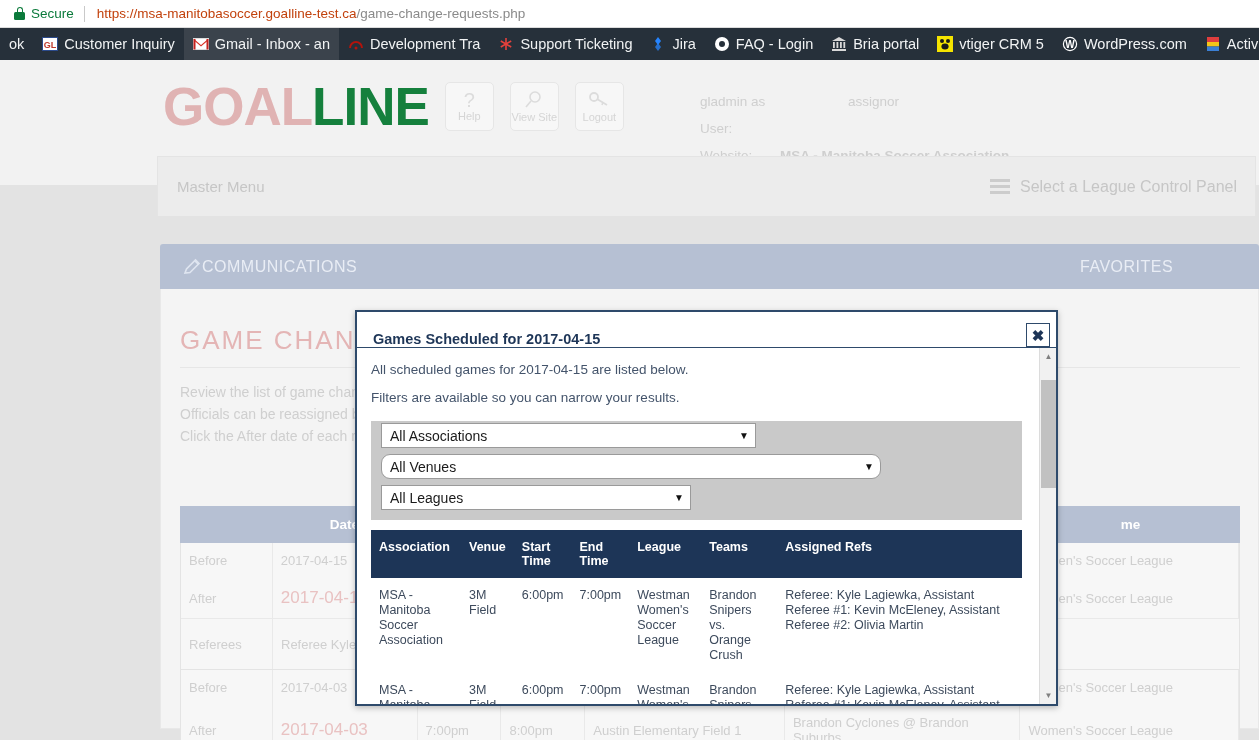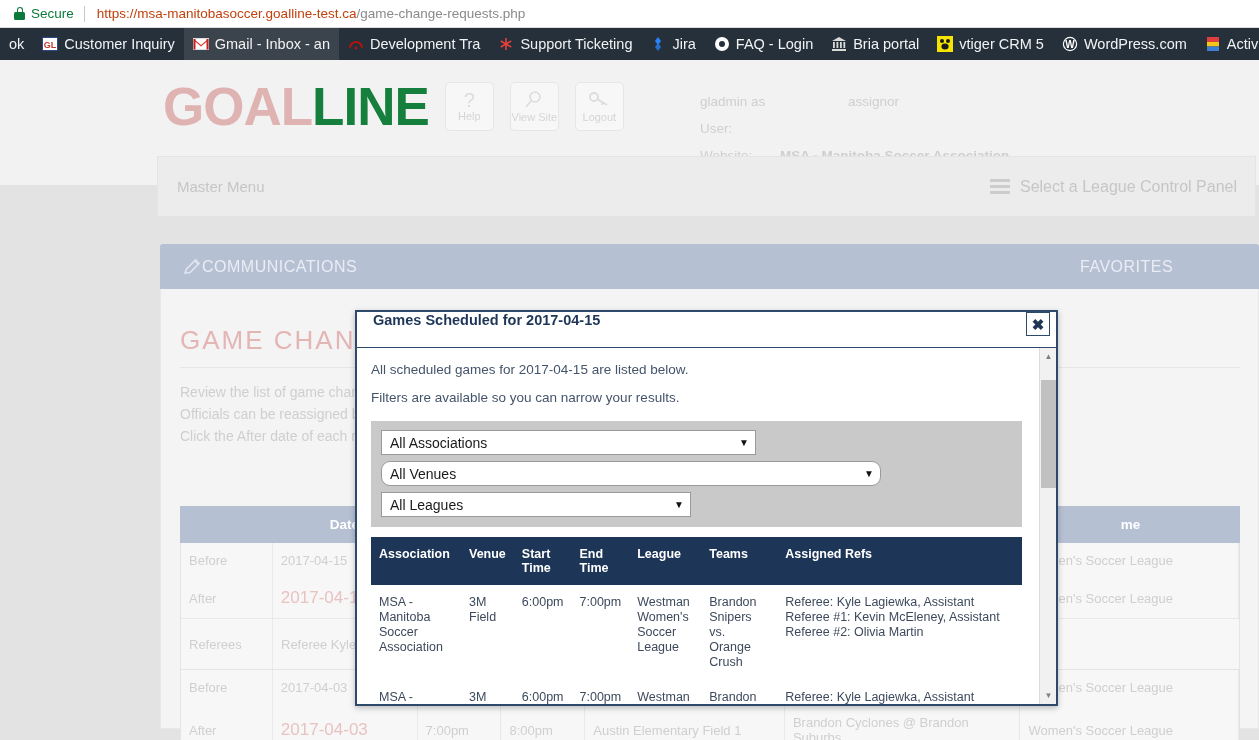--- a/index.html
+++ b/index.html
@@ -130,34 +130,34 @@
     border-radius: 2px;
   }
 
   
   .modal {
     position: absolute; left: 355px; top: 250px; width: 703px; height: 396px;
     background: #ffffff; border: 2px solid #2e4a6b; box-shadow: 0 2px 6px rgba(0,0,0,.25);
     display: flex; flex-direction: column; z-index: 50;
   }
   .modal-head {
-    height: 36px; border-bottom: 1px solid #2e4a6b; display: flex; align-items: flex-start;
+    height: 36px; border-bottom: 1px solid #2e4a6b; display: flex; align-items: flex-end;
     justify-content: space-between; padding: 0 6px 0 16px; background: #ffffff;
   }
   .modal-title { font-size: 14.5px; font-weight: bold; color: #1d3557; }
   .modal-close {
     width: 24px; height: 24px; border: 1px solid #2e4a6b; background: #ffffff;
     display: flex; align-items: center; justify-content: center;
     font-size: 15px; color: #1d3557; font-weight: bold; line-height: 1;
   }
   .modal-body { position: relative; flex: 1; overflow: hidden; background: #fff; }
   .modal-scrollport { position: absolute; left: 0; top: 0; right: 18px; bottom: 0; overflow: hidden; padding: 14px 16px 0 14px; }
   .m-para { font-size: 13.5px; color: #44546b; margin-bottom: 13px; }
   .m-para.second { margin-bottom: 16px; }
-  .filter-panel { background: #c9c9c9; padding: 9px 10px 10px 10px; }
+  .filter-panel { background: #c9c9c9; padding: 2px 10px 10px 10px; }
   .fsel {
     background: #ffffff; border: 1px solid #9a9a9a; height: 25px; margin-bottom: 6px;
     display: flex; align-items: center; justify-content: space-between;
     padding: 0 6px 0 8px; font-size: 14px; color: #1a1a1a;
   }
   .fsel:last-child { margin-bottom: 0; }
   .fsel .caret { font-size: 10px; color: #111; }
   .f1 { width: 375px; }
   .f2 { width: 500px; border-radius: 9px; }
   .f3 { width: 310px; }

